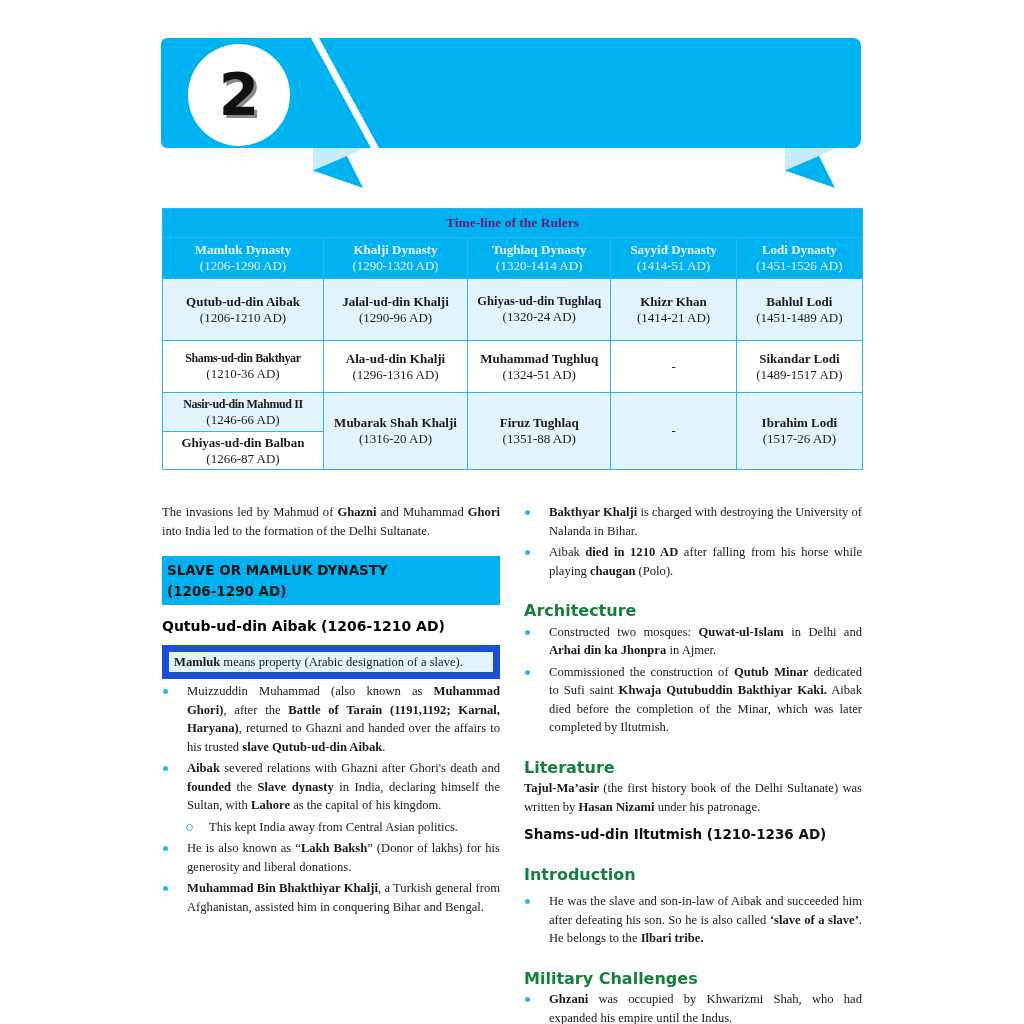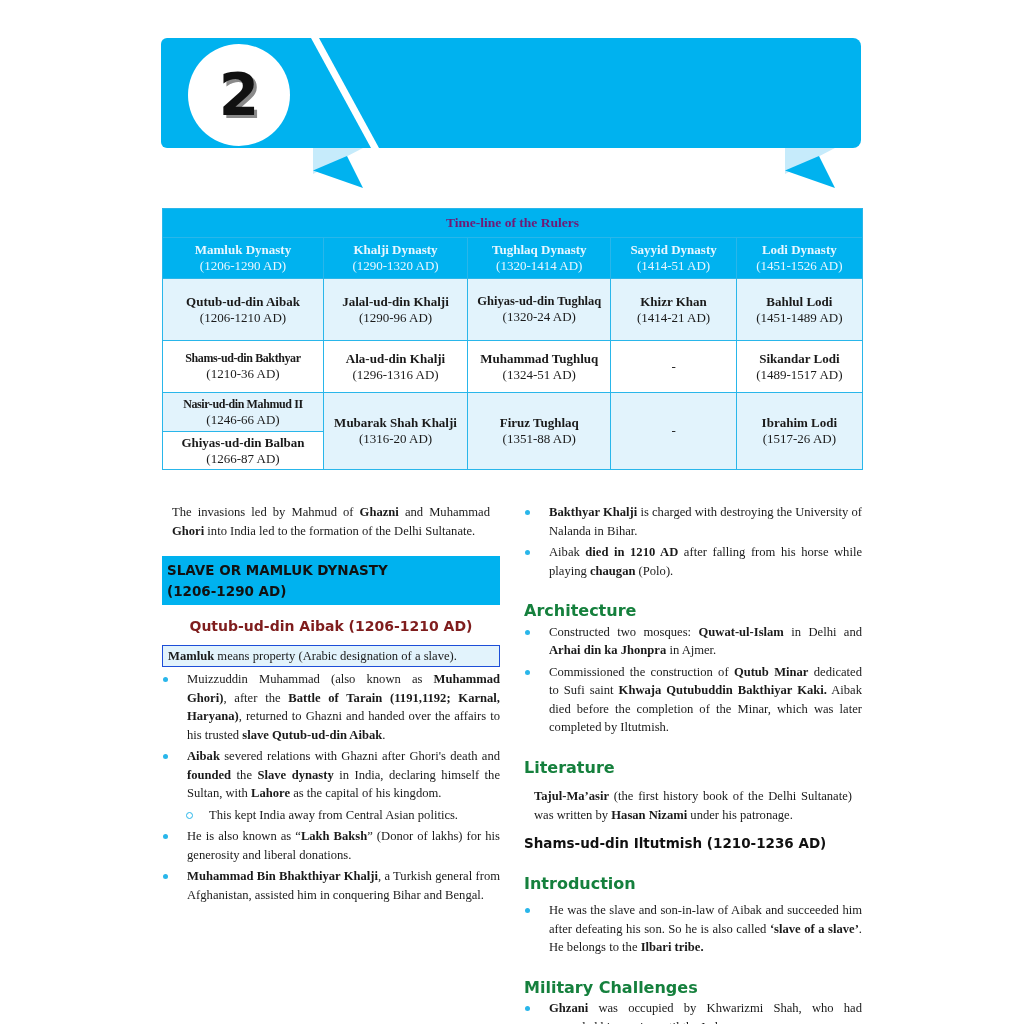--- a/index.html
+++ b/index.html
@@ -27,25 +27,25 @@
   .timeline .head-row th span.sub { font-weight:normal; display:block; }
   .cell-name { font-weight:bold; display:block; }
   .cell-date { display:block; }
   .bg-light { background:#e2f3fc; }
   .bg-white { background:#ffffff; }
 
   
   .col { position:absolute; top:502px; font-size:12.6px; line-height:18.5px; font-family:"Liberation Serif", serif; }
   .col-left { left:162px; width:338px; }
   .col-right { left:524px; width:338px; }
-  p { margin:10px; text-align:justify; }
+  p { margin:0; text-align:justify; }
   .intro { margin-top:1px; }
   .section-band { margin-top:16px; background:#00b2ef; padding:4px 0 3px 5px; font-family:"DejaVu Sans", sans-serif; font-weight:bold; font-size:13.5px; line-height:21px; color:#111; }
-  .h2 { font-family:"DejaVu Sans", sans-serif; font-weight:bold; font-size:14px; margin-top:12px; margin-bottom:9px; color:#7f1d1d;text-align:center; }
-  .note { border:1px solid #1d4ed8; background:#e2f3fc; padding:1px 5px; font-size:12.6px; }
+  .h2 { font-family:"DejaVu Sans", sans-serif; font-weight:bold; font-size:14px; margin-top:12px; margin-bottom:9px; color:#000000; }
+  .note { border:7px solid #1d4ed8; background:#e2f3fc; padding:1px 5px; font-size:12.6px; }
   ul { list-style:none; margin:0; padding:0; }
   li.b { position:relative; padding-left:25px; margin-top:3px; text-align:justify; }
   li.b::before { content:""; position:absolute; left:1px; top:7px; width:5px; height:5px; border-radius:50%; background:#29b6ea; }
   li.s { position:relative; padding-left:47px; margin-top:3px; text-align:justify; }
   li.s::before { content:""; position:absolute; left:24px; top:6px; width:5px; height:5px; border-radius:50%; border:1.5px solid #29b6ea; background:#fff; }
   .h3 { font-family:"DejaVu Sans", sans-serif; font-weight:bold; font-size:16px; margin-top:22px; margin-bottom:2px; color:#15803d; }
   .h2r { font-family:"DejaVu Sans", sans-serif; font-weight:bold; font-size:13.5px; margin-top:9px; margin-bottom:5px; color:#111; }
   b { font-weight:bold; }
 </style>
 </head>

